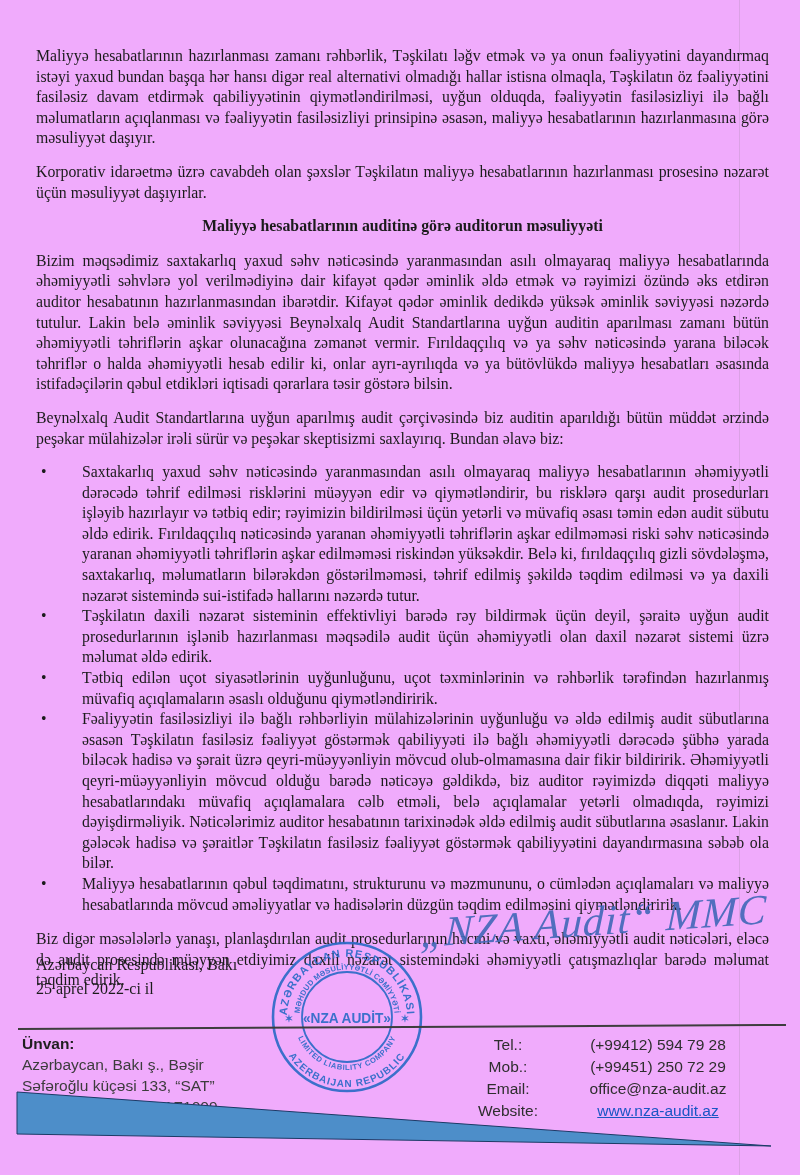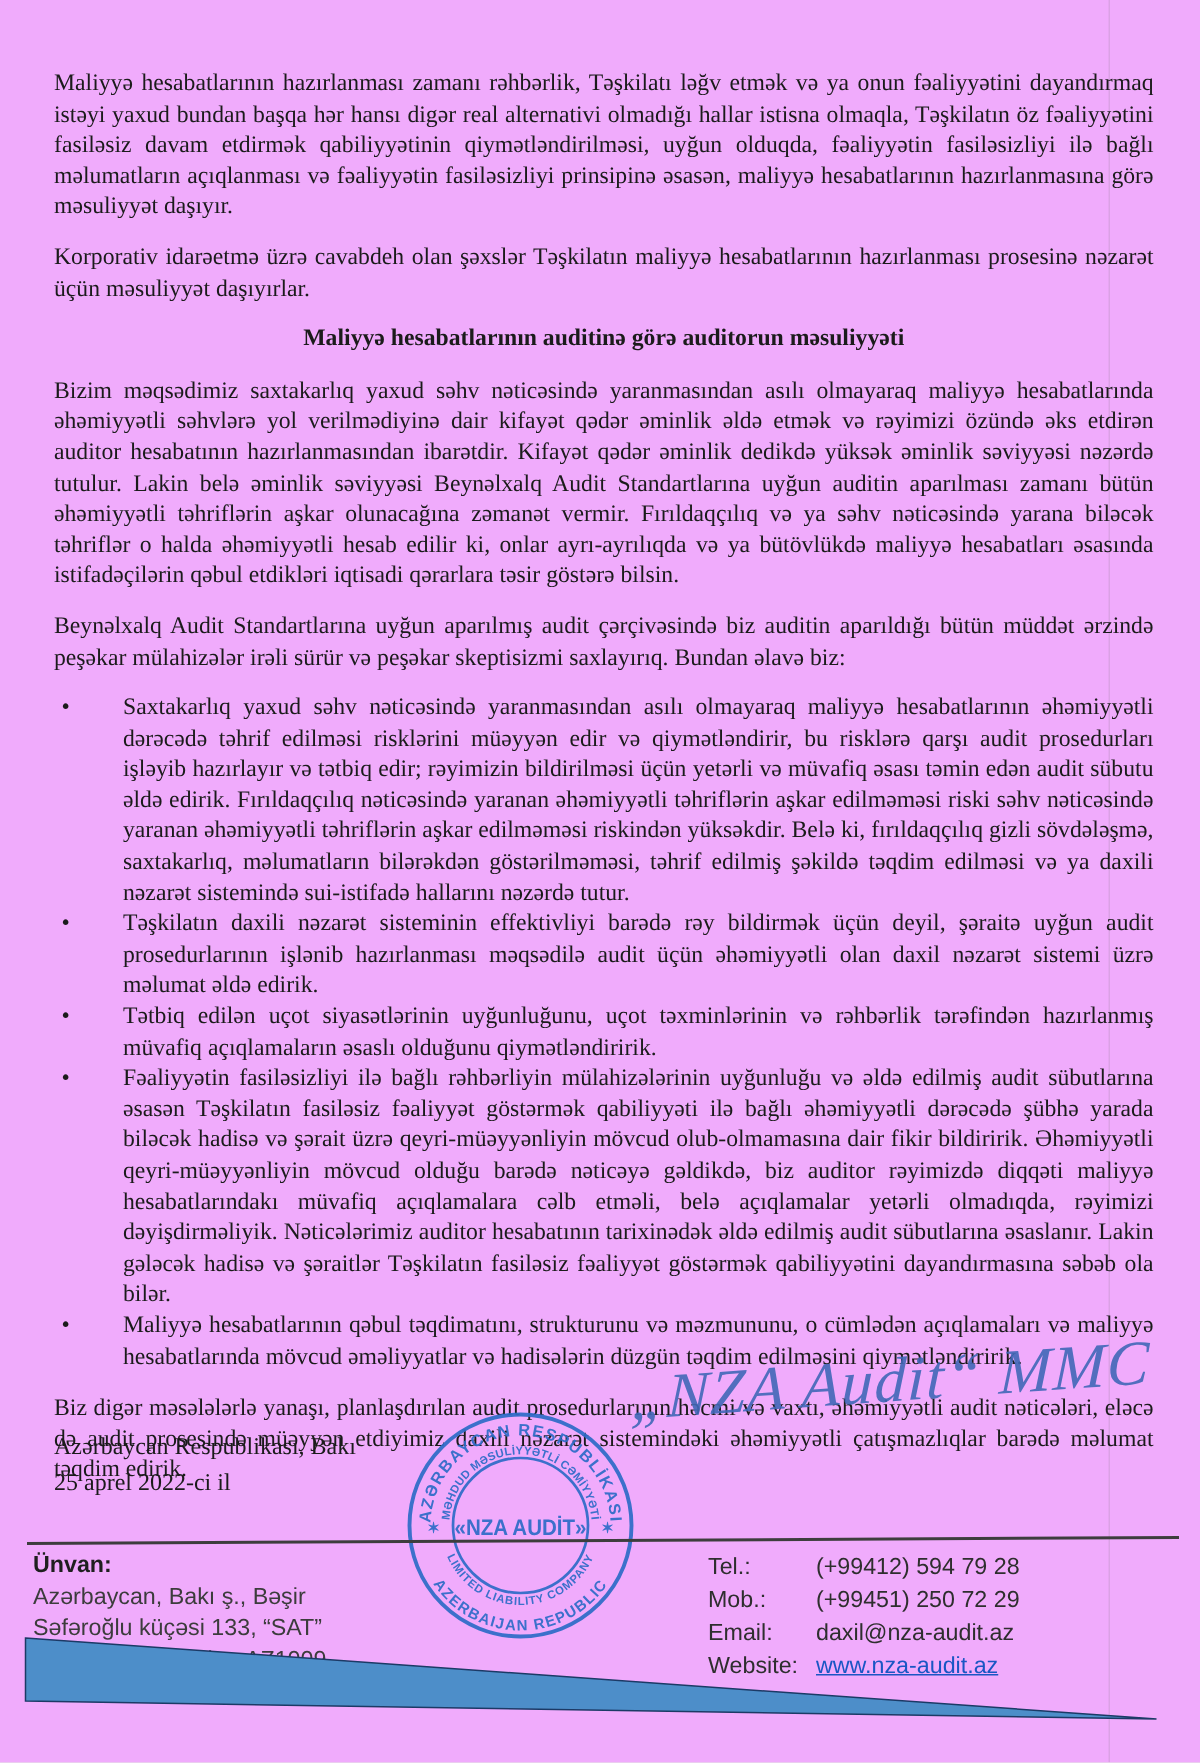--- a/index.html
+++ b/index.html
@@ -28,21 +28,21 @@
     letter-spacing:1px; white-space:nowrap; opacity:0.9;
   }
   .stamp { position:absolute; left:269px; top:939px; width:156px; height:156px; opacity:0.93; }
   .stamp text { font-family:"Liberation Sans", sans-serif; font-weight:bold; }
   .divider { position:absolute; left:18px; top:1026px; width:768px; height:2px;
     background:#3d3d3d; transform:rotate(-0.3deg); }
   .footer-address { position:absolute; left:22px; top:1033px; width:270px;
     font-family:"Liberation Sans", sans-serif; font-size:15.5px; line-height:21px; color:#3c3c3c; }
   .footer-address .label { font-weight:bold; color:#1f1f1f; }
   .footer-contacts { position:absolute; left:472px; top:1034px; width:300px;
-    font-family:"Liberation Sans", sans-serif; font-size:15.5px; line-height:22px; color:#2e2e2e; }
+    font-family:"Liberation Sans", sans-serif; font-size:15.5px; line-height:22px; color:#2e2e2e;text-align:center; }
   .contact-row { display:flex; }
   .contact-row .c-label { width:72px; flex:0 0 72px; }
   .contact-row .c-value { flex:1; }
   .c-value.link { color:#1a56c4; text-decoration:underline; cursor:pointer; }
   .wedge { position:absolute; left:0; top:1085px; width:800px; height:70px; }
 </style>
 </head>
 <body>
 
 <div class="page">
@@ -129,21 +129,21 @@
     <div class="contact-row">
       <span class="c-label">Tel.:</span>
       <span class="c-value">(+99412) 594 79 28</span>
     </div>
     <div class="contact-row">
       <span class="c-label">Mob.:</span>
       <span class="c-value">(+99451) 250 72 29</span>
     </div>
     <div class="contact-row">
       <span class="c-label">Email:</span>
-      <span class="c-value">daxil@nza-audit.az</span>
+      <span class="c-value">office@nza-audit.az</span>
     </div>
     <div class="contact-row">
       <span class="c-label">Website:</span>
       <span class="c-value link">www.nza-audit.az</span>
     </div>
   </div>
 
   <svg class="wedge" viewBox="0 0 800 70" preserveAspectRatio="none">
     <polygon points="17,7 771,61 17,49" fill="#4d8ec9" stroke="#1c3a66" stroke-width="1"></polygon>
   </svg>

